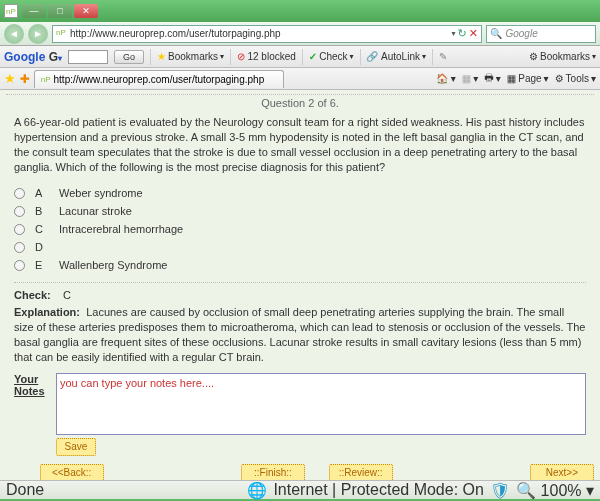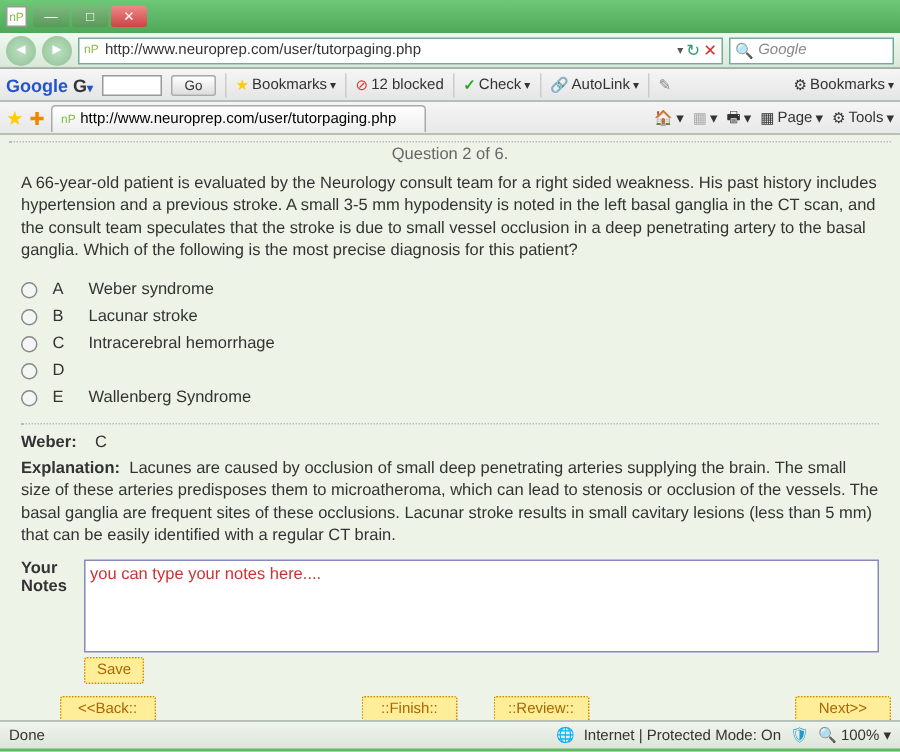--- a/index.html
+++ b/index.html
@@ -46,30 +46,30 @@
 .options { padding: 2px 8px; }
 .orow { display: flex; align-items: center; gap: 10px; padding: 3px 0; font-size: 11px; color: #333; }
 .orow .radio { width: 11px; height: 11px; border: 1px solid #888; border-radius: 50%; background: #f5f5f5; }
 .orow .letter { width: 14px; }
 .orow .otext { flex: 1; }
 .hr { border: none; border-top: 1px dotted #bbb; margin: 6px 8px; }
 .answer { padding: 0 8px; font-size: 11px; color: #333; }
 .answer b { font-weight: bold; }
 .expl { padding: 4px 8px 6px; font-size: 11px; color: #333; line-height: 1.35; }
 .notesrow { display: flex; gap: 6px; padding: 2px 8px; }
-.noteslabel { width: 36px; font-size: 11px; font-weight: bold; color: #333; }
+.noteslabel { width: 36px; font-size: 11px; font-weight: bold; color: #333; text-decoration: underline; }
 .notescol { flex: 1; display: flex; flex-direction: column; gap: 3px; }
 .notesbox { width: 100%; height: 62px; border: 1px solid #88b; background: #fff; color: #c33; font-size: 11px; padding: 3px; font-family: Arial; resize: none; }
 .savebtn { width: 40px; height: 18px; border: 1px dotted #c80; background: #fe9; color: #a60; font-size: 10px; border-radius: 2px; }
 .bottombtns { display: flex; justify-content: space-between; gap: 8px; padding: 6px 0 2px; margin-top: auto; }
 .navbtn { width: 64px; height: 18px; border: 1px dotted #c80; background: #fe9; color: #a60; font-size: 10px; border-radius: 2px; }
 .bottombtns .spacer1 { width: 10px; }
 .bottombtns .spacer2 { width: 90px; }
 
-.statusbar { height: 19px; background: linear-gradient(#f0f4ee,#dde5d8); border-top: 1px solid #bbb; display: flex; align-items: center; padding: 0 6px; font-size: 10px; color: #333; gap: 19px; }
+.statusbar { height: 19px; background: linear-gradient(#f0f4ee,#dde5d8); border-top: 1px solid #bbb; display: flex; align-items: center; padding: 0 6px; font-size: 16px; color: #333; gap: 19px; }
 .statusbar .right { margin-left: auto; display: flex; align-items: center; gap: 6px; }
 .globe { color: #3a7; }
 .shield { color: #29c; }
 </style>
 </head>
 <body>
 
 <div class="titlebar">
   <span class="favicon">nP</span>
   <div class="winbtns">
@@ -173,21 +173,21 @@
       <span class="letter">D</span>
     </div>
     <div class="orow">
       <span class="radio"></span>
       <span class="letter">E</span>
       <span class="otext">Wallenberg Syndrome</span>
     </div>
   </div>
   <hr class="hr">
   <div class="answer">
-    <b>Weber:</b>&nbsp;&nbsp;&nbsp;
+    <b>Check:</b>&nbsp;&nbsp;&nbsp;
     <span>C</span>
   </div>
   <div class="expl">
     <b>Explanation:</b>&nbsp;
     <span>Lacunes are caused by occlusion of small deep penetrating arteries supplying the brain. The small size of these arteries predisposes them to microatheroma, which can lead to stenosis or occlusion of the vessels. The basal ganglia are frequent sites of these occlusions. Lacunar stroke results in small cavitary lesions (less than 5 mm) that can be easily identified with a regular CT brain.</span>
   </div>
   <div class="notesrow">
     <div class="noteslabel">Your Notes</div>
     <div class="notescol">
       <textarea class="notesbox" style="">you can type your notes here....</textarea>

